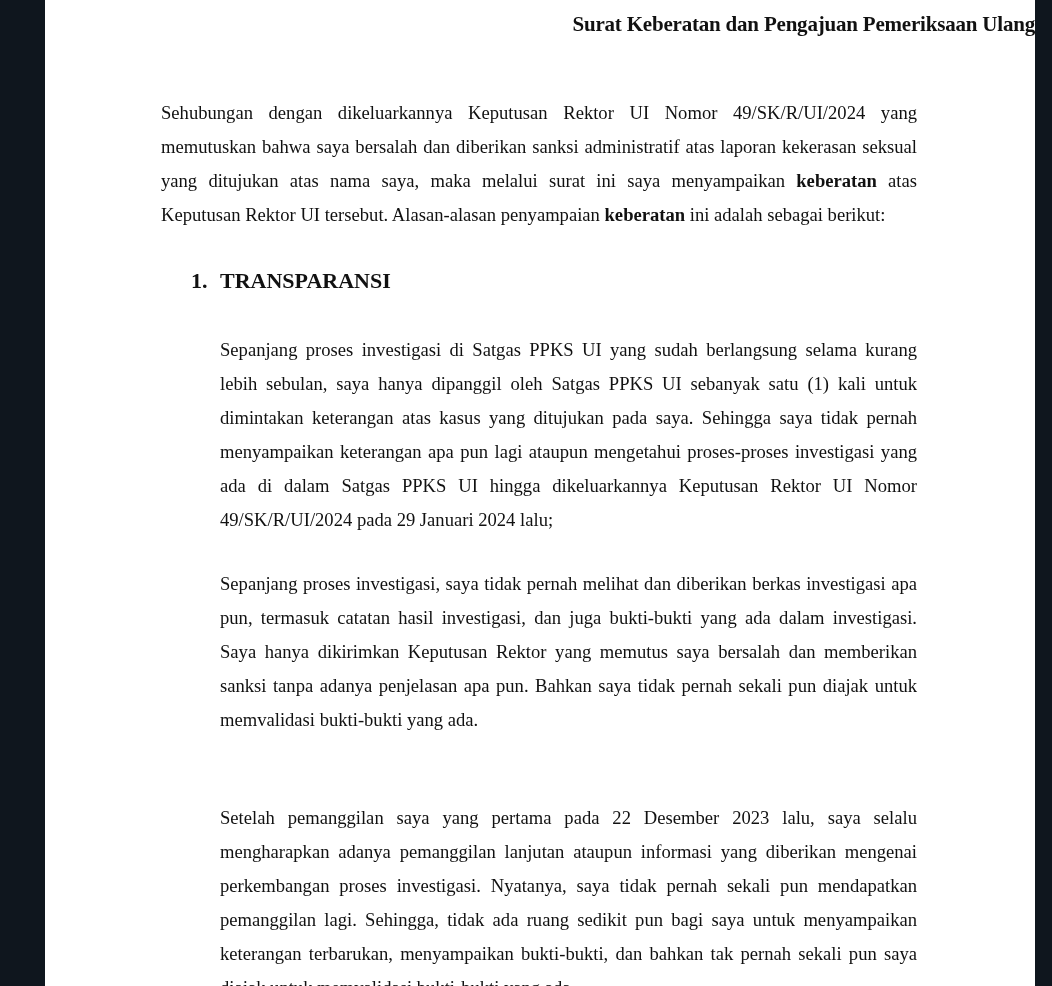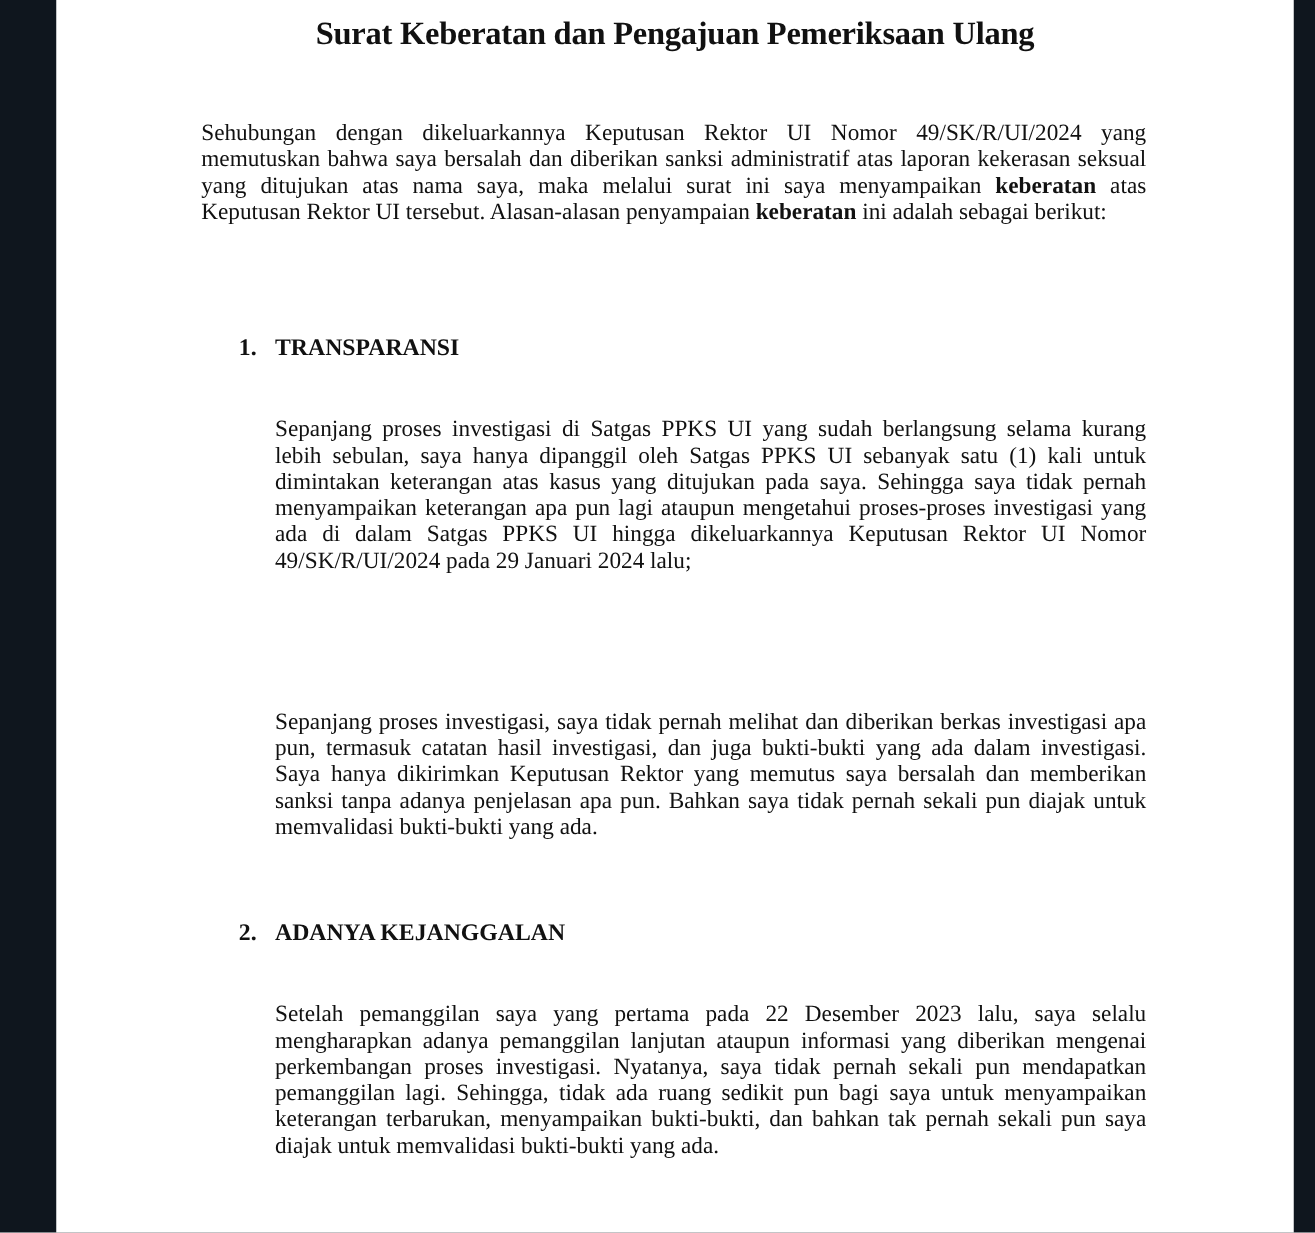--- a/index.html
+++ b/index.html
@@ -8,46 +8,43 @@
     background: #0f161e;
     font-family: "Liberation Serif", serif;
     color: #111;
   }
   .page {
     position: absolute; left: 45px; top: 0; width: 990px; height: 986px;
     background: #ffffff;
   }
   .title {
     position: absolute; left: 0; width: 990px; top: 12px;
-    text-align: center; font-weight: bold; font-size: 26px;
+    text-align: right; font-weight: bold; font-size: 21px;
     letter-spacing: -0.2px;
   }
   .para {
     position: absolute; text-align: justify; text-align-last: left;
-    font-size: 18.6px; line-height: 21px;
+    font-size: 18.6px; line-height: 34px;
   }
   .intro { left: 116px; width: 756px; top: 96px; }
   .heading {
-    position: absolute; left: 146px; font-weight: bold; font-size: 19px;
+    position: absolute; left: 146px; font-weight: bold; font-size: 22px;
   }
   .heading .num { display: inline-block; width: 29px; }
   .sub { left: 175px; width: 697px; margin-top: 36px; }
   b { font-weight: bold; }
 </style>
 </head>
 <body>
 
 <div class="page">
   <div class="title">Surat Keberatan dan Pengajuan Pemeriksaan Ulang</div>
 
   <div class="para intro"><span>Sehubungan dengan dikeluarkannya Keputusan Rektor UI Nomor 49/SK/R/UI/2024 yang memutuskan bahwa saya bersalah dan diberikan sanksi administratif atas laporan kekerasan seksual yang ditujukan atas nama saya, maka melalui surat ini saya menyampaikan </span><b>keberatan</b><span> atas Keputusan Rektor UI tersebut. Alasan-alasan penyampaian </span><b>keberatan</b><span> ini adalah sebagai berikut:</span></div>
 
   <div class="heading" style="top:268px;">
     <span class="num">1.</span><span>TRANSPARANSI</span>
   </div>
   <div class="para sub" style="top:297px;">Sepanjang proses investigasi di Satgas PPKS UI yang sudah berlangsung selama kurang lebih sebulan, saya hanya dipanggil oleh Satgas PPKS UI sebanyak satu (1) kali untuk dimintakan keterangan atas kasus yang ditujukan pada saya. Sehingga saya tidak pernah menyampaikan keterangan apa pun lagi ataupun mengetahui proses-proses investigasi yang ada di dalam Satgas PPKS UI hingga dikeluarkannya Keputusan Rektor UI Nomor 49/SK/R/UI/2024 pada 29 Januari 2024 lalu;</div>
   <div class="para sub" style="top:531px;">Sepanjang proses investigasi, saya tidak pernah melihat dan diberikan berkas investigasi apa pun, termasuk catatan hasil investigasi, dan juga bukti-bukti yang ada dalam investigasi. Saya hanya dikirimkan Keputusan Rektor yang memutus saya bersalah dan memberikan sanksi tanpa adanya penjelasan apa pun. Bahkan saya tidak pernah sekali pun diajak untuk memvalidasi bukti-bukti yang ada.</div>
 
-  <div class="heading" style="top:736px;">
-    <span class="num">2.</span><span>ADANYA KEJANGGALAN</span>
-  </div>
   <div class="para sub" style="top:765px;">Setelah pemanggilan saya yang pertama pada 22 Desember 2023 lalu, saya selalu mengharapkan adanya pemanggilan lanjutan ataupun informasi yang diberikan mengenai perkembangan proses investigasi. Nyatanya, saya tidak pernah sekali pun mendapatkan pemanggilan lagi. Sehingga, tidak ada ruang sedikit pun bagi saya untuk menyampaikan keterangan terbarukan, menyampaikan bukti-bukti, dan bahkan tak pernah sekali pun saya diajak untuk memvalidasi bukti-bukti yang ada.</div>
 </div>
 
 </body></html>

